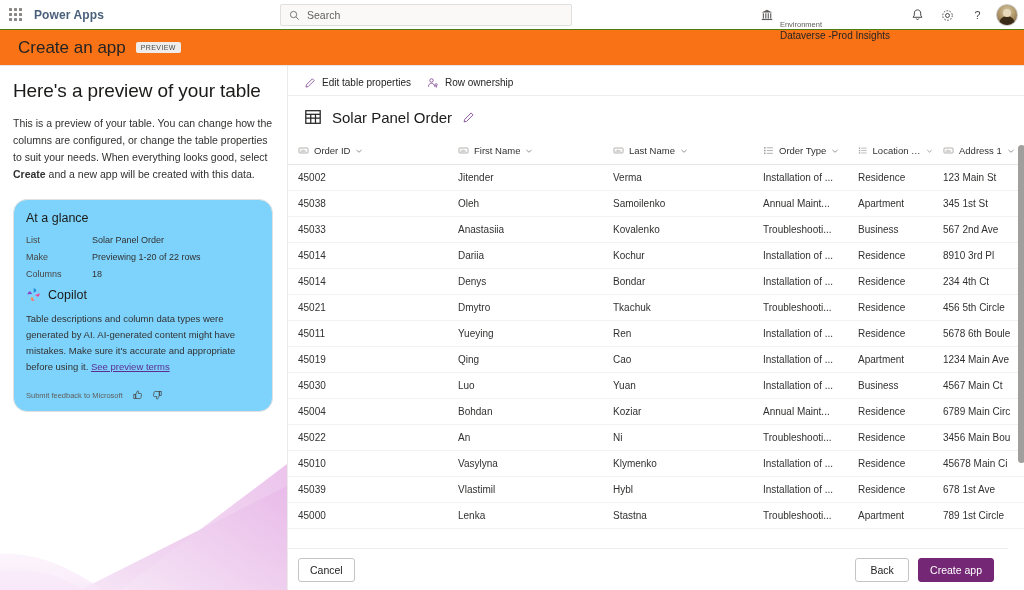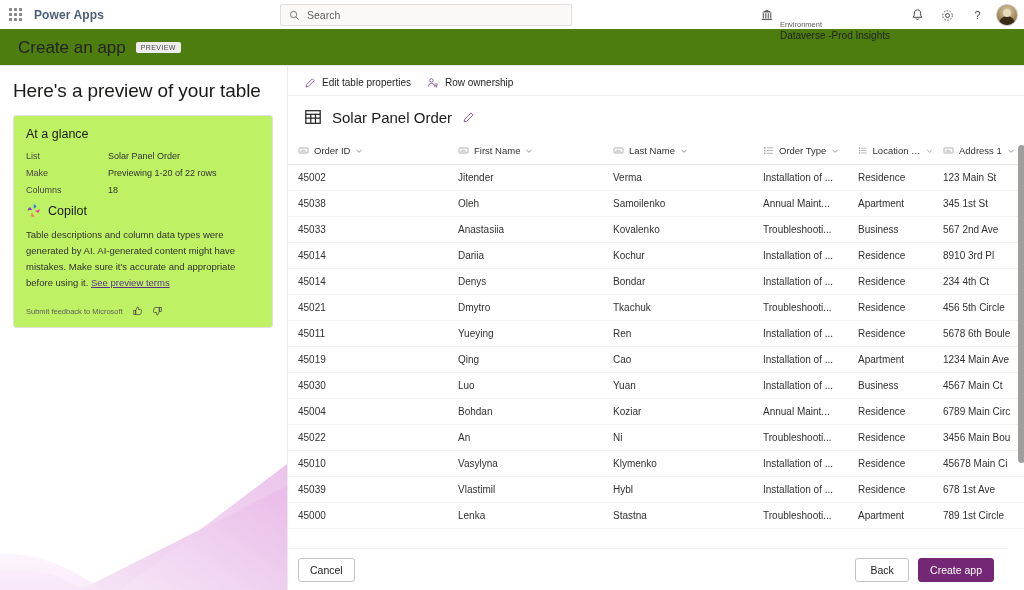--- a/index.html
+++ b/index.html
@@ -74,21 +74,21 @@
     transform: translateX(-50%);
     width: 8px; height: 8px; border-radius: 50%;
     background: #e8d9bb; z-index: 2;
   }
 
   
   .pagebar {
     height: 36px; display: flex; align-items: center;
     padding-left: 18px; gap: 10px;
     border-bottom: 1px solid #e8e6e4;
-    background: #4d7c0f;
+    background: #f97316;
   }
   .page-title { font-size: 17px; color: #242424; font-weight: normal; }
   .preview-pill {
     font-size: 7px; letter-spacing: .4px; color: #4b4a48;
     background: #efedeb; border-radius: 2px; padding: 2px 5px;
     text-transform: uppercase;
   }
 
   
   .body-wrap { display: flex; height: 524px; position: relative; }
@@ -102,26 +102,26 @@
   .left-inner { position: relative; z-index: 1; padding: 14px 14px 0 13px; }
   .left-h1 {
     font-size: 19px; color: #1b1a19; margin: 0 0 13px 0; font-weight: normal;
     letter-spacing: -.1px;
   }
   .left-p {
     font-size: 10.5px; line-height: 17px; color: #323130; margin: 0 0 16px 0;
   }
   .left-p b { font-weight: bold; }
   .card {
-    border: 1px solid #e3e1df; border-radius: 3px; background: #bef264;
+    border: 1px solid #e3e1df; border-radius: 14px; background: #7dd3fc;
     padding: 11px 12px 10px 12px; margin-bottom: 4px;
   }
   .card-h { font-size: 12.5px; color: #1b1a19; margin: 0 0 10px 0; font-weight: normal; }
   .glance-row { display: flex; font-size: 9px; color: #323130; margin-bottom: 7px; }
-  .glance-key { width: 82px; flex: none; color: #484644; }
+  .glance-key { width: 66px; flex: none; color: #484644; }
   .glance-val { color: #323130; }
   .copilot-h {
     display: flex; align-items: center; gap: 7px;
     margin: 8px 0 9px 0;
   }
   .copilot-h .t { font-size: 12.5px; color: #1b1a19; }
   .copilot-p {
     font-size: 9.5px; line-height: 16px; color: #323130; margin: 0 0 14px 0;
   }
   .copilot-p a { color: #5c2e91; text-decoration: underline; }
@@ -284,20 +284,21 @@
         </linearGradient>
       </defs>
       <path d="M287 420 L287 524 L80 524 Z" fill="url(#g1)"></path>
       <path d="M287 398 L287 524 L120 524 Z" fill="url(#g1)" opacity=".85"></path>
       <path d="M0 505 C 60 495, 110 540, 175 585 L175 600 L0 600 Z" fill="url(#g2)" opacity=".9"></path>
       <path d="M0 488 C 70 484, 130 545, 200 600 L0 600 Z" fill="url(#g2)" opacity=".75"></path>
     </svg>
 
     <div class="left-inner">
       <h1 class="left-h1">Here's a preview of your table</h1>
+      <p class="left-p"><span>This is a preview of your table. You can change how the columns are configured, or change the table properties to suit your needs. When everything looks good, select </span><b>Create</b><span> and a new app will be created with this data.</span></p>
 
       <div class="card">
         <div class="card-h">At a glance</div>
 
         <div class="glance-row">
           <span class="glance-key">List</span>
           <span class="glance-val">Solar Panel Order</span>
         </div>
         <div class="glance-row">
           <span class="glance-key">Make</span>

